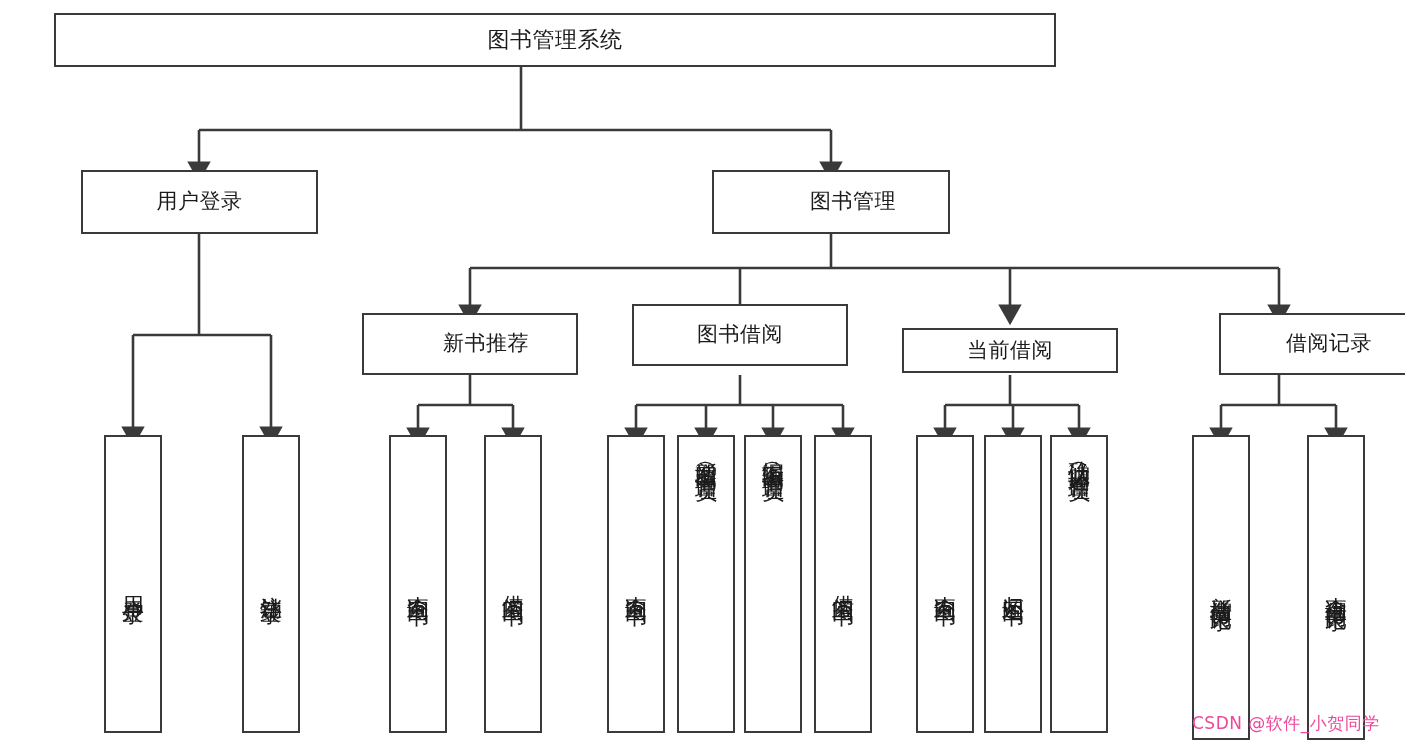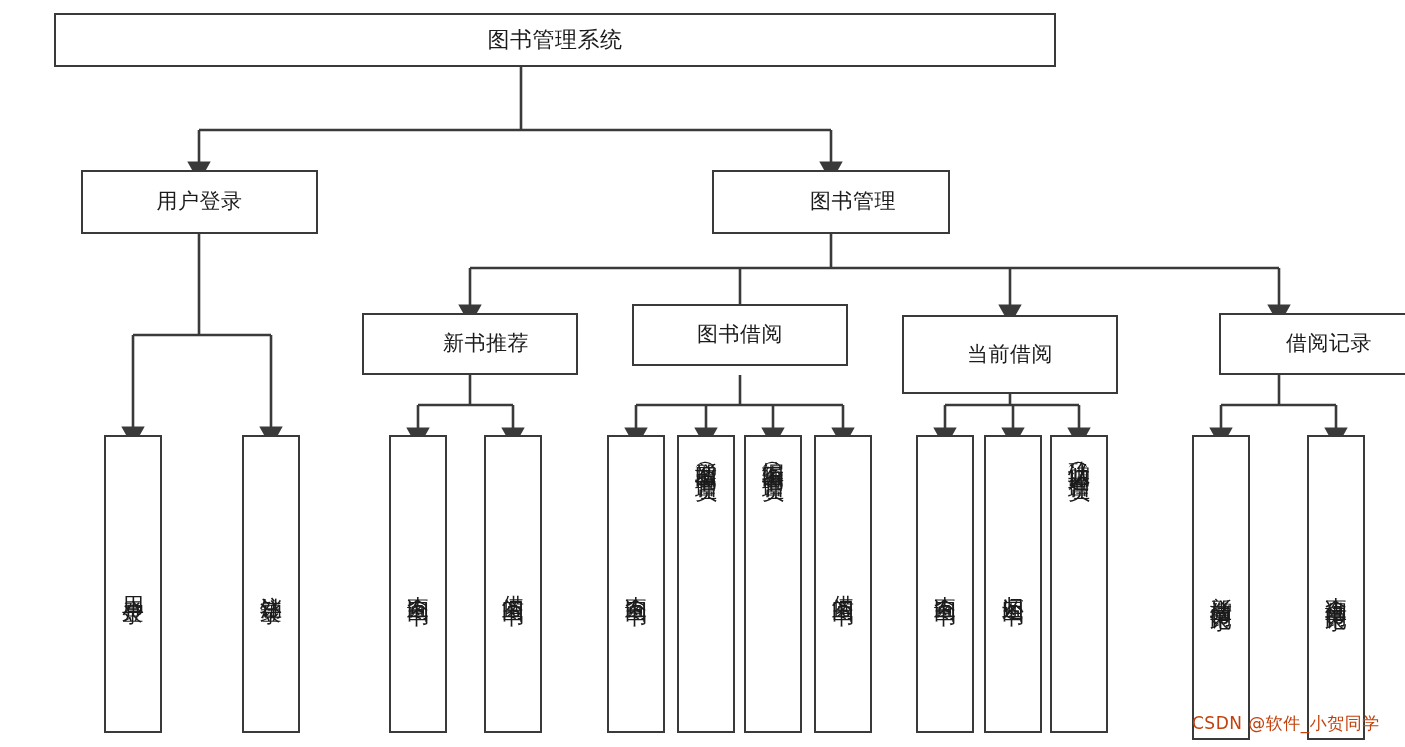--- a/index.html
+++ b/index.html
@@ -59,21 +59,21 @@
   }
   .node.leaf.center {
     align-items: center;
     padding-top: 0;
   }
   .watermark {
     position: absolute;
     left: 1192px;
     top: 712px;
     font-size: 17px;
-    color: #c2410c;
+    color: #ec4899;
     white-space: nowrap;
     letter-spacing: 0.5px;
   }
 </style>
 </head>
 <body>
 
 <div id="canvas">
 
   <svg class="edges" viewBox="0 0 1405 747">
@@ -136,21 +136,21 @@
   <div class="node" style="left:712px; top:170px; width:238px; height:64px;padding-left:44px;">
     <span class="node-label">图书管理</span>
   </div>
 
   <div class="node" style="left:362px; top:313px; width:216px; height:62px;padding-left:32px;">
     <span class="node-label">新书推荐</span>
   </div>
   <div class="node" style="left:632px; top:304px; width:216px; height:62px;">
     <span class="node-label">图书借阅</span>
   </div>
-  <div class="node" style="left:902px; top:315px; width:216px; height:79px;">
+  <div class="node" style="left:902px; top:328px; width:216px; height:45px;">
     <span class="node-label">当前借阅</span>
   </div>
   <div class="node" style="left:1219px; top:313px; width:220px; height:62px;">
     <span class="node-label">借阅记录</span>
   </div>
 
   <div class="node leaf center" style="left:104px; top:435px; width:58px; height:298px;">
     <span class="node-label">用户登录</span>
   </div>
   <div class="node leaf center" style="left:242px; top:435px; width:58px; height:298px;">

